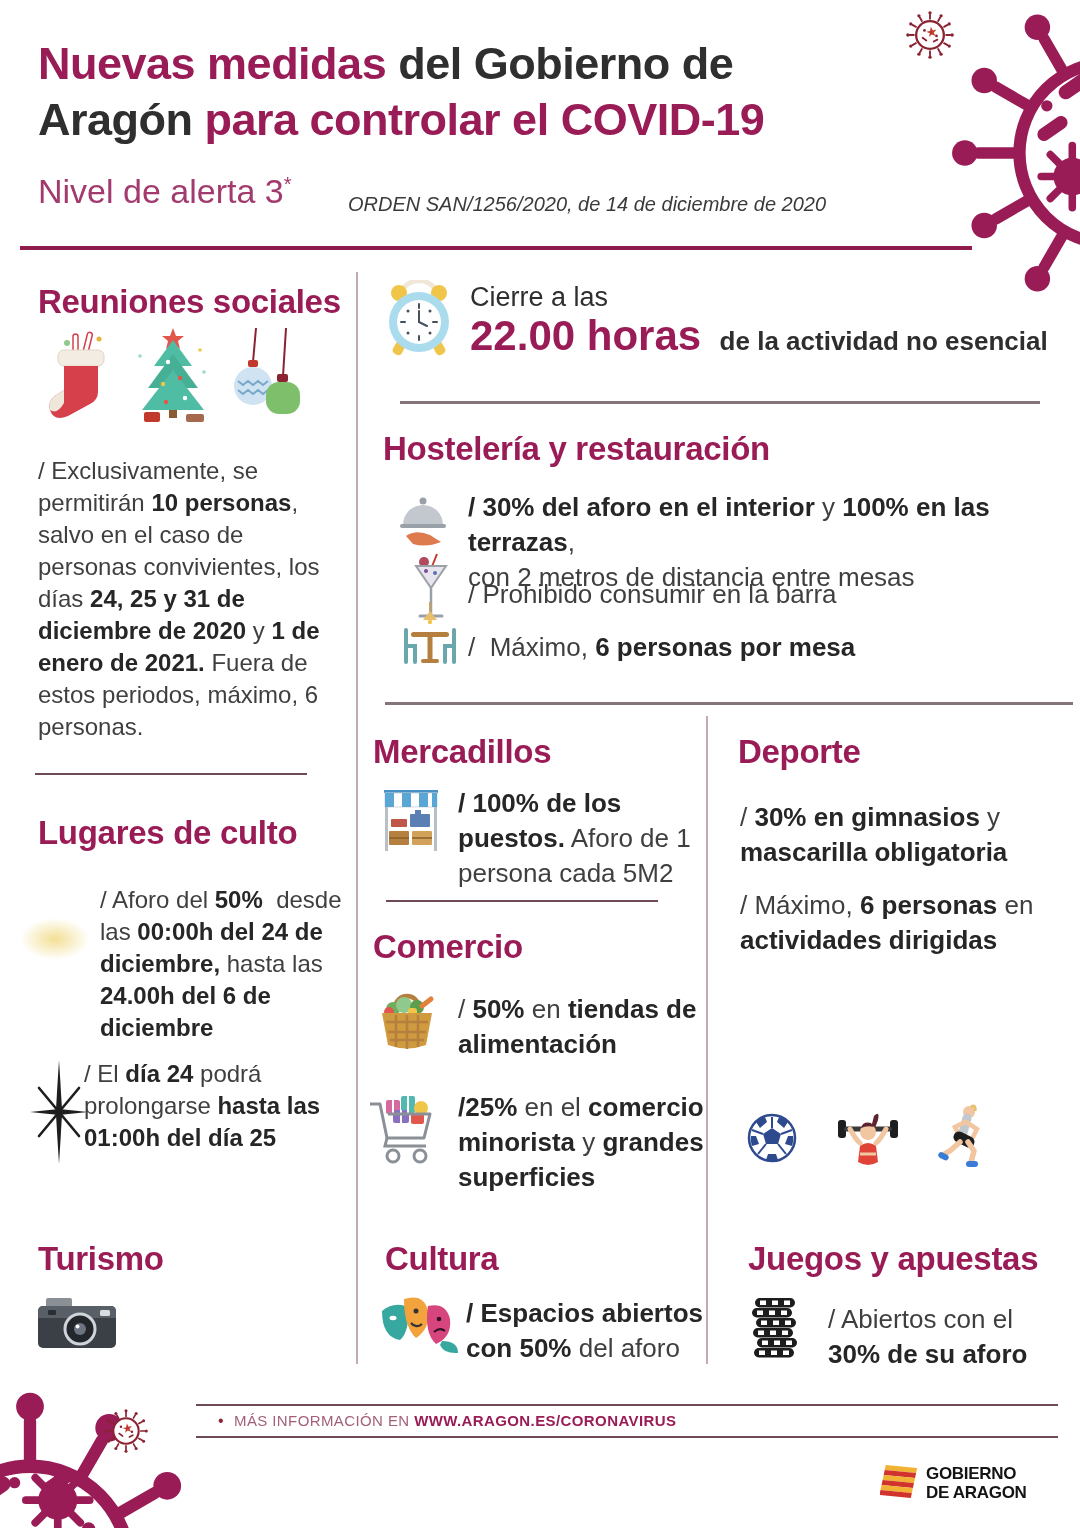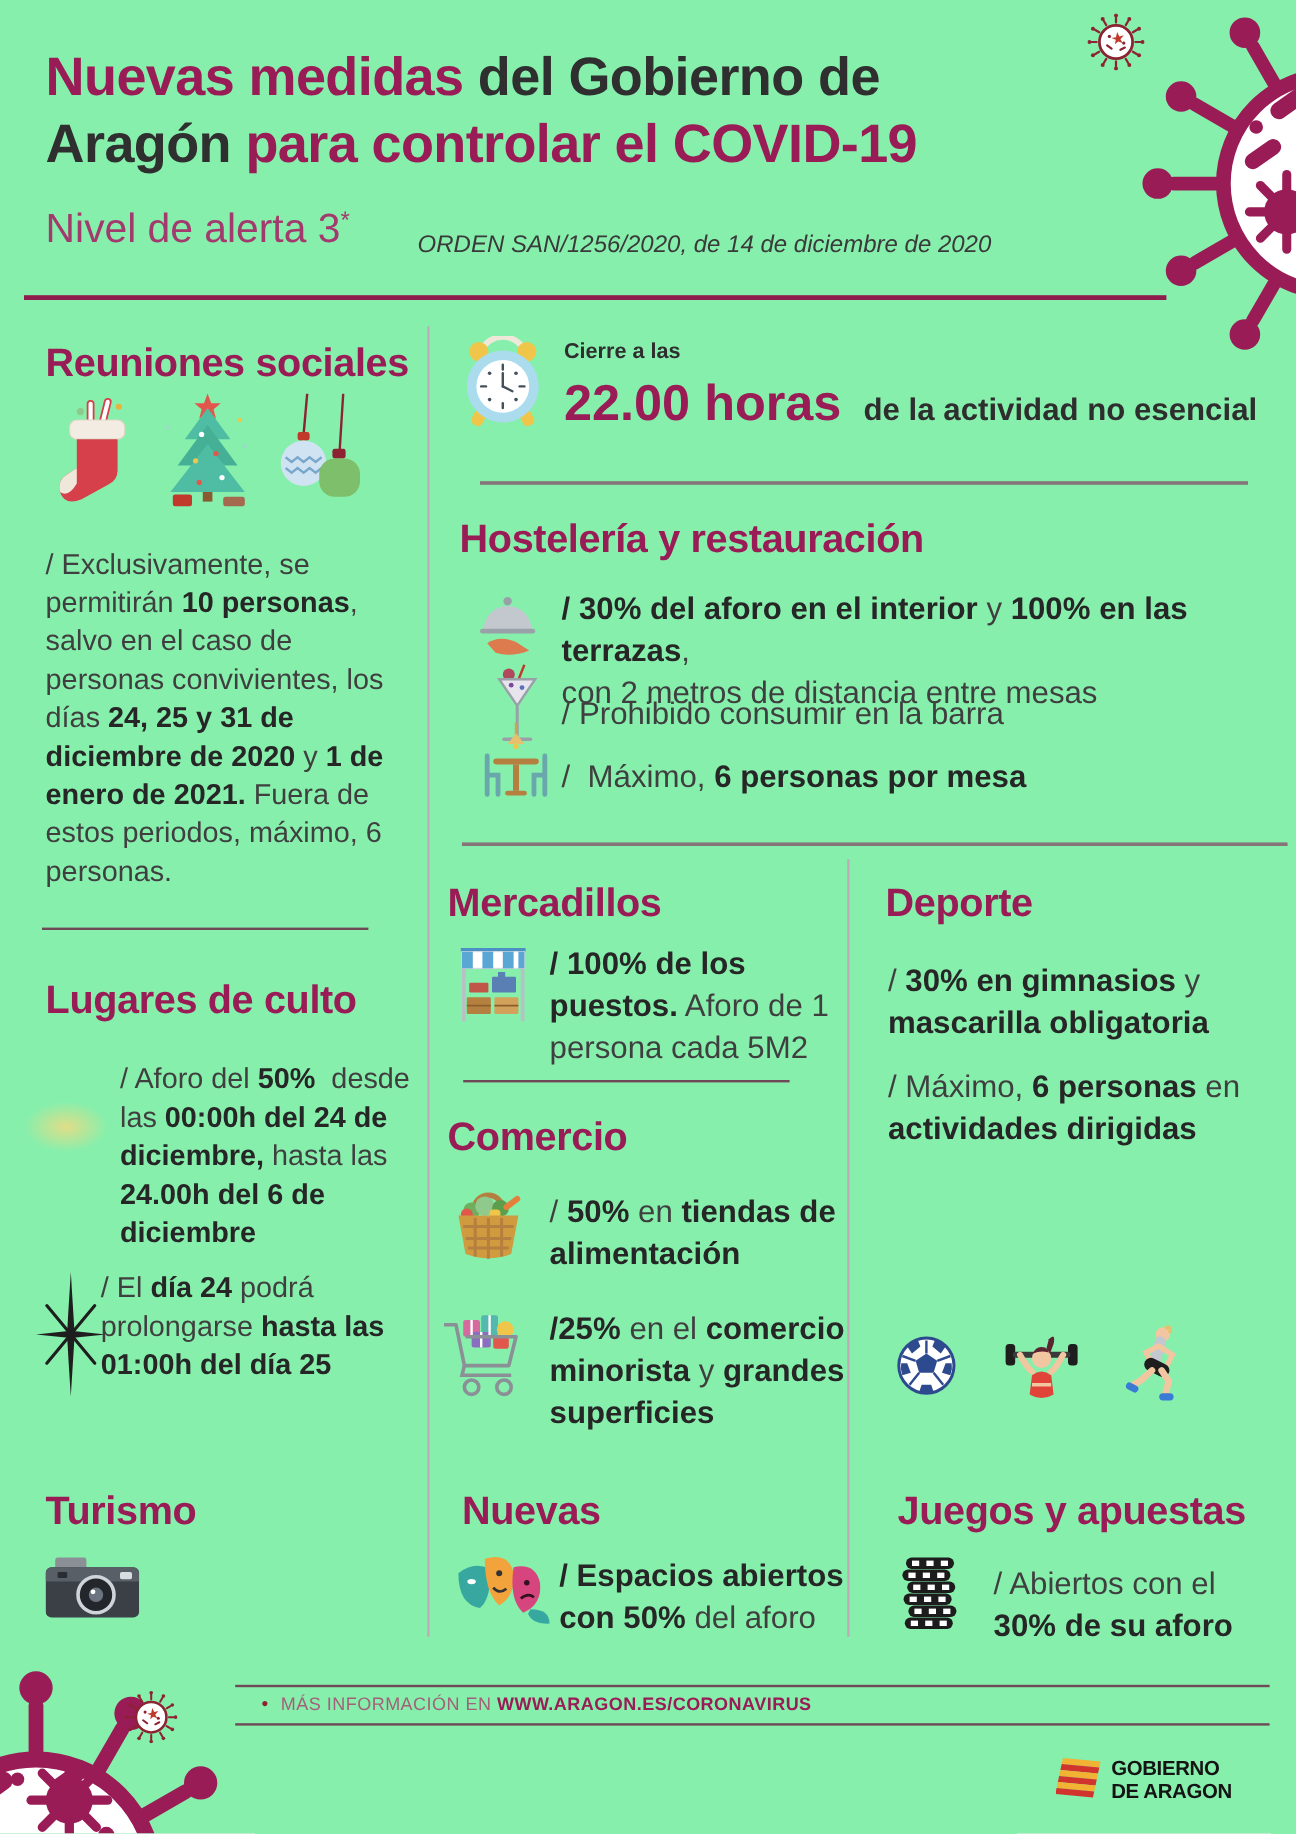--- a/index.html
+++ b/index.html
@@ -2,37 +2,37 @@
 <html style="--accent: #9a1c56; --accent_dark: #8e1d4e; --alert: #a33a6e; --body: #3f3f3f; --bold: #262626; --line_soft: #c2abb6; --line_gray: #857578; --line_maroon: #6e4a58; --footer_text: #a4607a; --virus_small: #8b2332;"><head>
 <meta charset="utf-8">
 <style>
   :root{
     --accent:#9a1c56; --accent_dark:#8e1d4e; --alert:#a33a6e;
     --body:#3f3f3f; --bold:#262626; --line_soft:#c2abb6; --line_gray:#857578;
     --line_maroon:#6e4a58; --footer_text:#a4607a; --virus_small:#8b2332;
   }
   *{margin:0;padding:0;box-sizing:border-box;}
   html,body{background:#e9e9e9;}
-  .page{position:relative;width:1080px;height:1528px;background:#86efac;overflow:hidden;
+  .page{position:relative;width:1080px;height:1528px;background:#ffffff;overflow:hidden;
         font-family:"Liberation Sans", sans-serif;margin:0 auto;}
   .abs{position:absolute;}
   .title{font-size:45px;line-height:56px;font-weight:700;color:#2f2f2f;letter-spacing:-0.5px;}
   .title .sc{color:var(--accent);}
   .alert{font-size:34px;color:var(--alert);}
   .alert sup{font-size:20px;}
   .order{font-size:20px;font-style:italic;color:#3a3a3a;}
   .hd{font-weight:700;color:var(--accent);font-size:33px;letter-spacing:-0.3px;}
   .body-txt{color:var(--body);white-space:pre-wrap;}
   .lt{font-size:24px;line-height:32px;}
   .md{font-size:26px;line-height:35px;}
   .sb{font-weight:700;color:var(--bold);}
   .sc{color:var(--accent);}
   .hline{position:absolute;background:var(--line_maroon);}
   .vline{position:absolute;width:2px;background:var(--line_soft);}
-  .closing-intro{font-size:18px;font-weight:700;color:#2e2e2e;}
+  .closing-intro{font-size:27px;font-weight:400;color:#2e2e2e;}
   .closing-time{font-size:42px;font-weight:700;color:var(--accent);}
   .closing-scope{font-size:26px;font-weight:700;color:#2e2e2e;margin-top:43px;}
   .footer-info{font-size:15px;letter-spacing:0.4px;color:var(--footer_text);}
   .footer-info .dot{color:var(--virus_small);margin-right:10px;font-size:16px;}
   .footer-info .url{font-weight:700;color:var(--accent);}
   .logo-txt{font-size:17px;line-height:19px;font-weight:700;color:#141414;letter-spacing:-0.3px;}
   .glow{background:radial-gradient(closest-side, rgba(240,218,130,0.85), rgba(240,218,130,0));}
   .icon svg{display:block;}
 </style>
 </head>
@@ -447,21 +447,21 @@
       <path d="M28 18 L39 25 L35 33" stroke="#f2c6a0" stroke-width="4.5" fill="none" stroke-linecap="round"></path>
       <path d="M27 18 L17 23 L21 31" stroke="#f2c6a0" stroke-width="4.5" fill="none" stroke-linecap="round"></path>
       <path d="M21 33 L31 38" stroke="#1e1e1e" stroke-width="11" stroke-linecap="round"></path>
       <path d="M30 38 L36 47 L33 58" stroke="#f2c6a0" stroke-width="5.5" fill="none" stroke-linecap="round"></path>
       <path d="M22 38 L13 46 L5 51" stroke="#f2c6a0" stroke-width="5.5" fill="none" stroke-linecap="round"></path>
       <rect x="28" y="57" width="12" height="6" rx="3" fill="#3a7bd5"></rect>
       <rect x="0" y="49" width="11" height="6" rx="3" transform="rotate(28 5 52)" fill="#3a7bd5"></rect>
     </svg>
   </div>
 
-  <div class="abs hd" style="left:385px;top:1240px">Nuevas</div>
+  <div class="abs hd" style="left:385px;top:1240px">Cultura</div>
   <div class="abs icon" style="left:380px;top:1293px">
     <svg width="80" height="62" viewBox="0 0 80 62">
       <path d="M2 18 Q2 44 20 47 Q30 38 28 14 Q14 8 2 18 Z" fill="#37a8a0"></path>
       <ellipse cx="13" cy="25" rx="3.5" ry="2.2" fill="#fff"></ellipse>
       <path d="M24 6 Q44 0 48 18 Q50 36 36 45 Q24 34 24 6 Z" fill="#f2a33c"></path>
       <circle cx="36" cy="18" r="2.5" fill="#333"></circle>
       <path d="M31 30 q5 6 11 1" stroke="#333" stroke-width="2.2" fill="none"></path>
       <path d="M48 13 Q66 9 70 26 Q72 44 56 51 Q44 40 48 13 Z" fill="#d6457e"></path>
       <circle cx="59" cy="26" r="2.3" fill="#331122"></circle>
       <path d="M54 39 q6 -5 11 -1" stroke="#331122" stroke-width="2.2" fill="none"></path>

